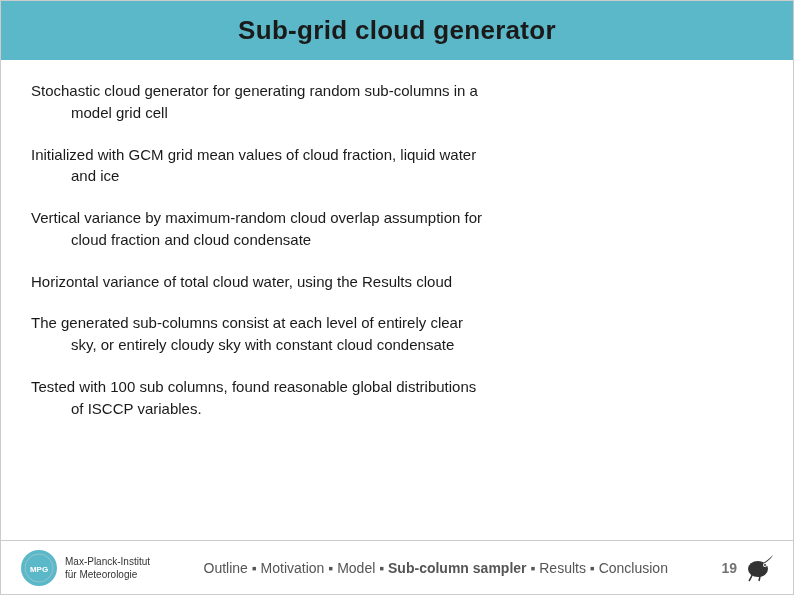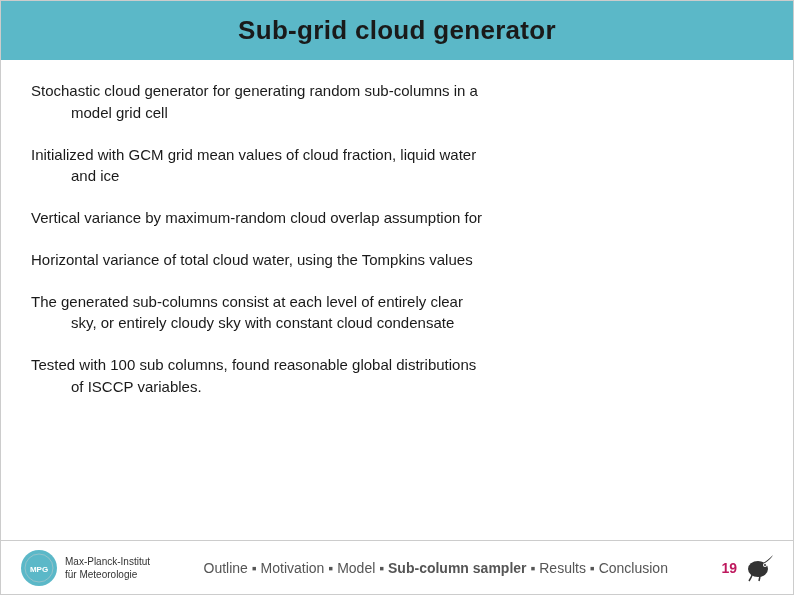--- a/index.html
+++ b/index.html
@@ -99,21 +99,21 @@
 
     .footer-nav {
       font-size: 14px;
       color: #555555;
       text-align: center;
       flex: 1;
     }
 
     .footer-page {
       font-size: 14px;
-      color: #be185d;
+      color: #737373;
       font-weight: bold;
       display: flex;
       align-items: center;
       gap: 6px;
     }
 
     .bird-icon {
       width: 30px;
       height: 30px;
     }
@@ -139,26 +139,27 @@
     <div class="bullet-item">
       <span class="bullet-text">
         <span>Initialized with GCM grid mean values of cloud fraction, liquid water</span>
         <span class="indent">and ice</span>
       </span>
     </div>
 
     <div class="bullet-item">
       <span class="bullet-text">
         <span>Vertical variance by maximum-random cloud overlap assumption for</span>
-      </span>
-    </div>
-
-    <div class="bullet-item">
-      <span class="bullet-text">
-        <span>Horizontal variance of total cloud water, using the Tompkins values</span>
+        <span class="indent">cloud fraction and cloud condensate</span>
+      </span>
+    </div>
+
+    <div class="bullet-item">
+      <span class="bullet-text">
+        <span>Horizontal variance of total cloud water, using the Results cloud</span>
       </span>
     </div>
 
     <div class="bullet-item">
       <span class="bullet-text">
         <span>The generated sub-columns consist at each level of entirely clear</span>
         <span class="indent">sky, or entirely cloudy sky with constant cloud condensate</span>
       </span>
     </div>
 

